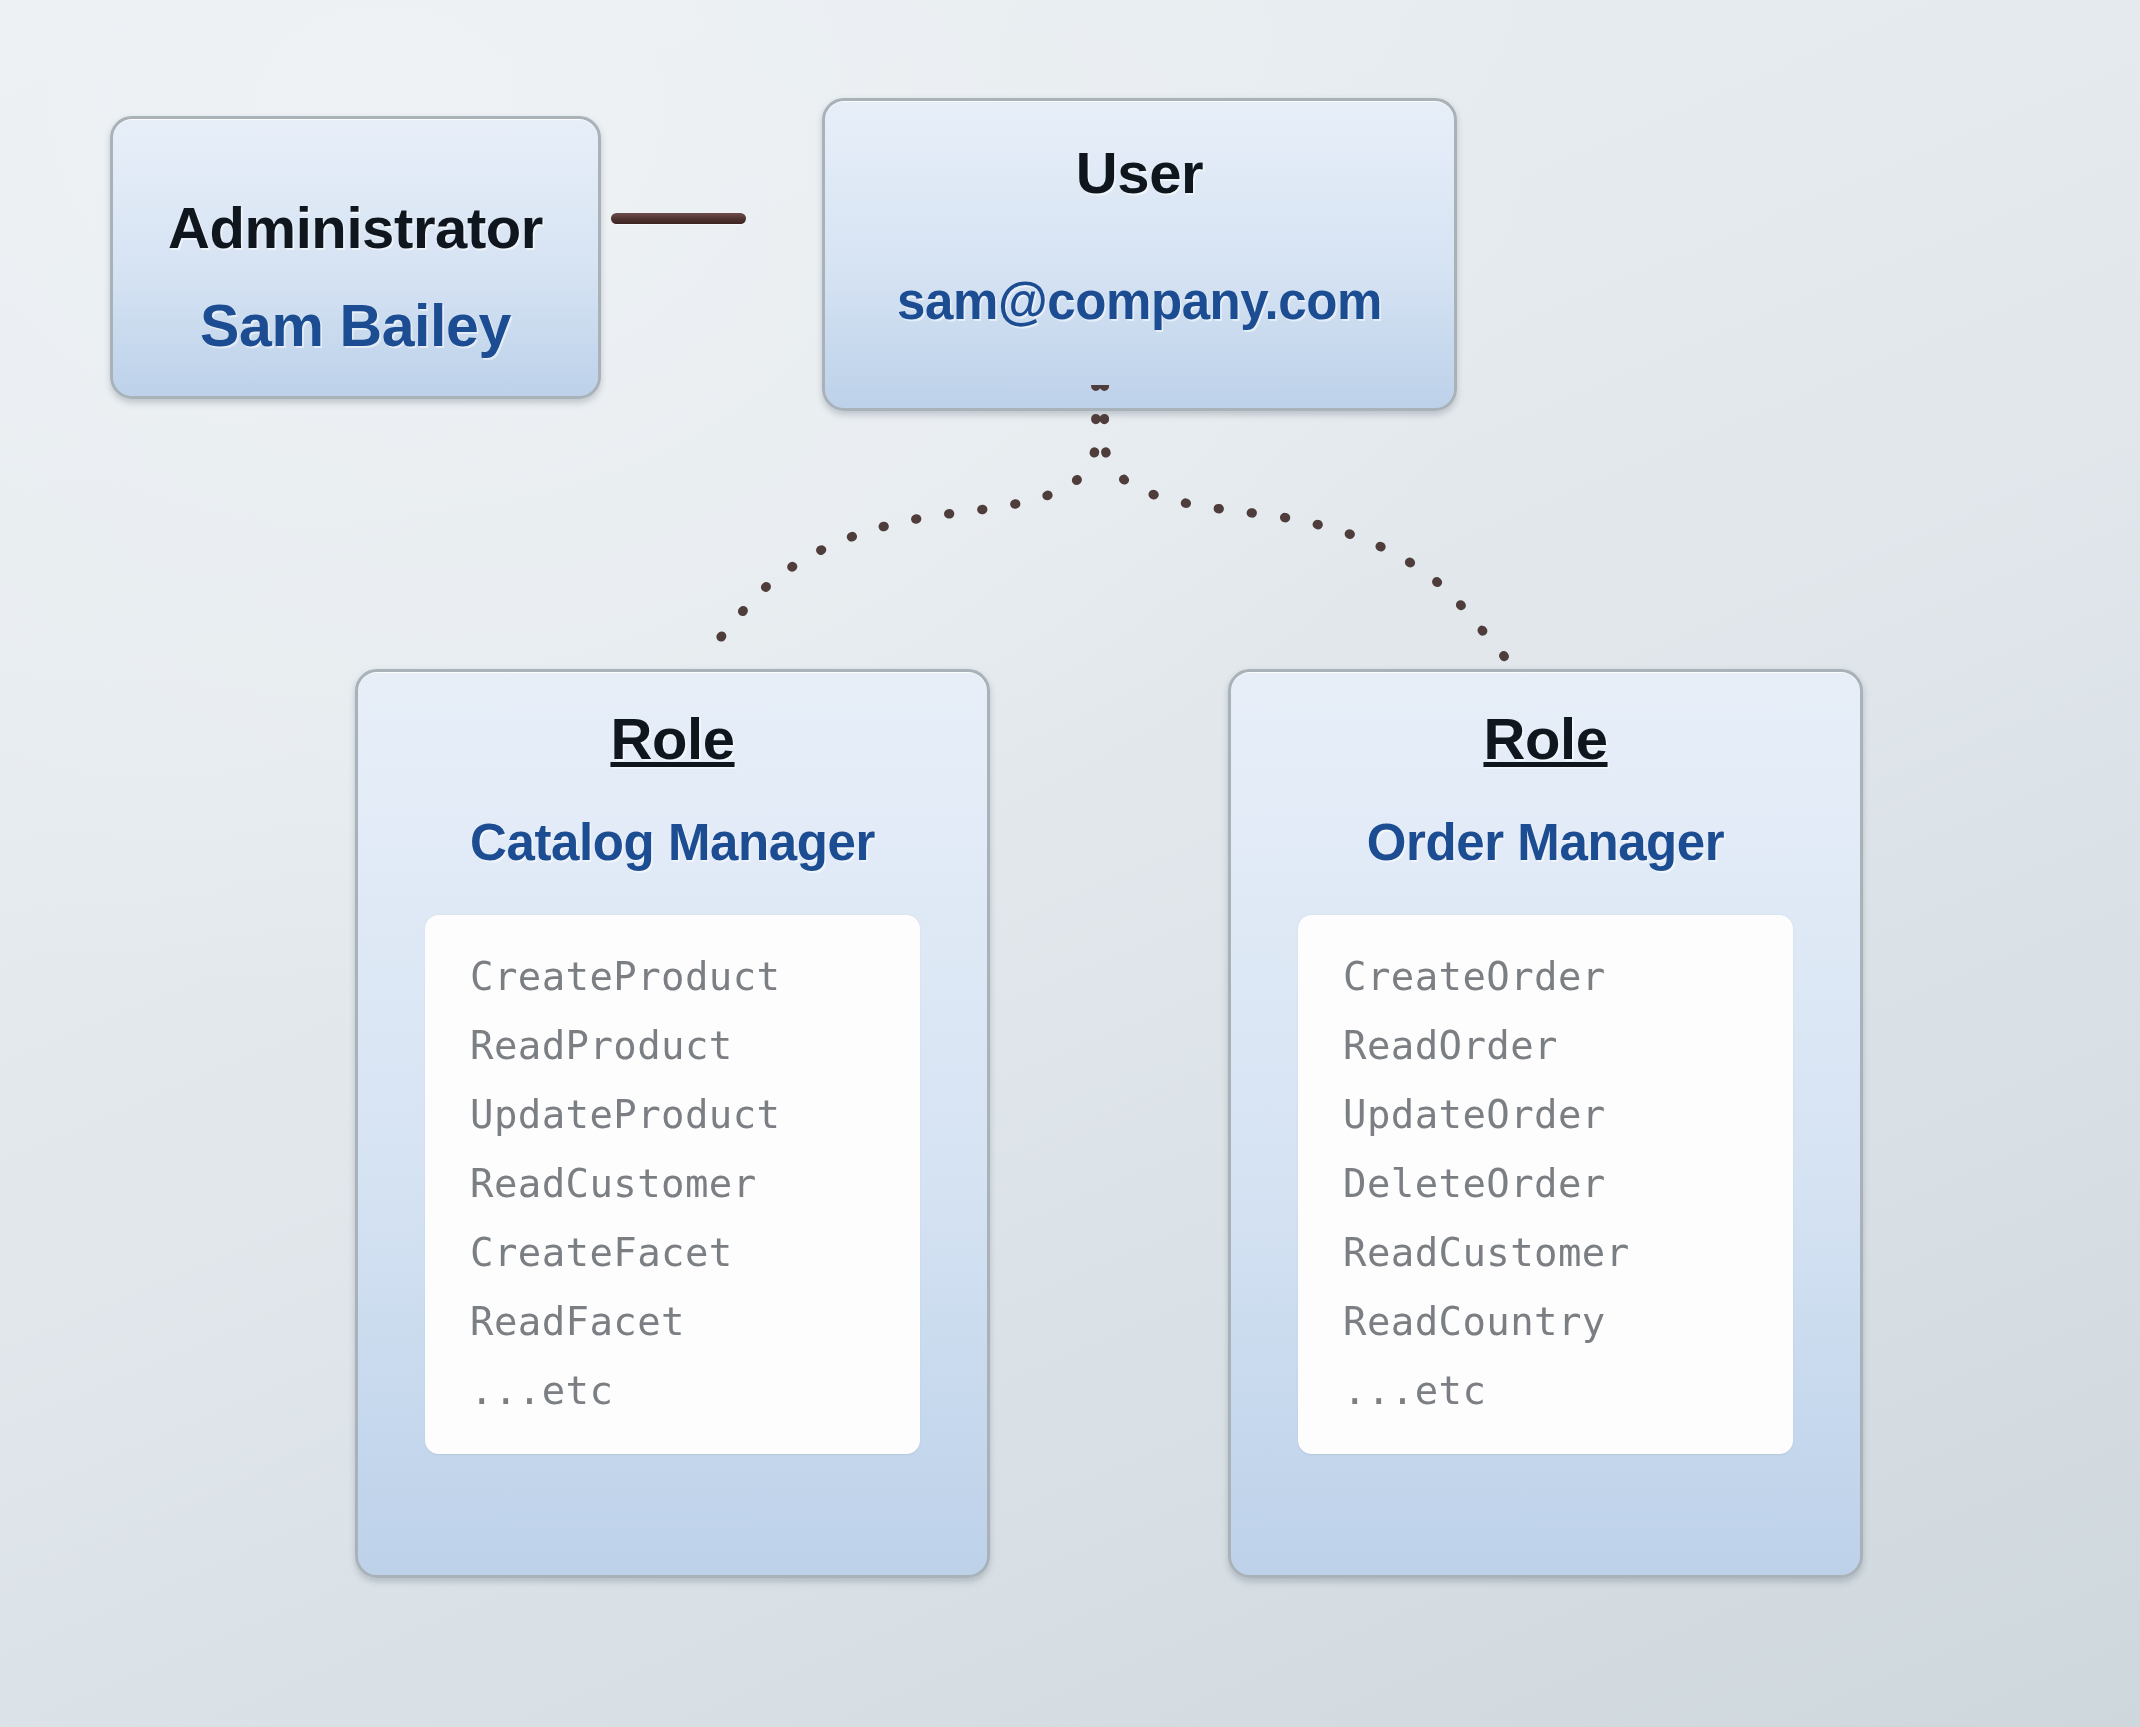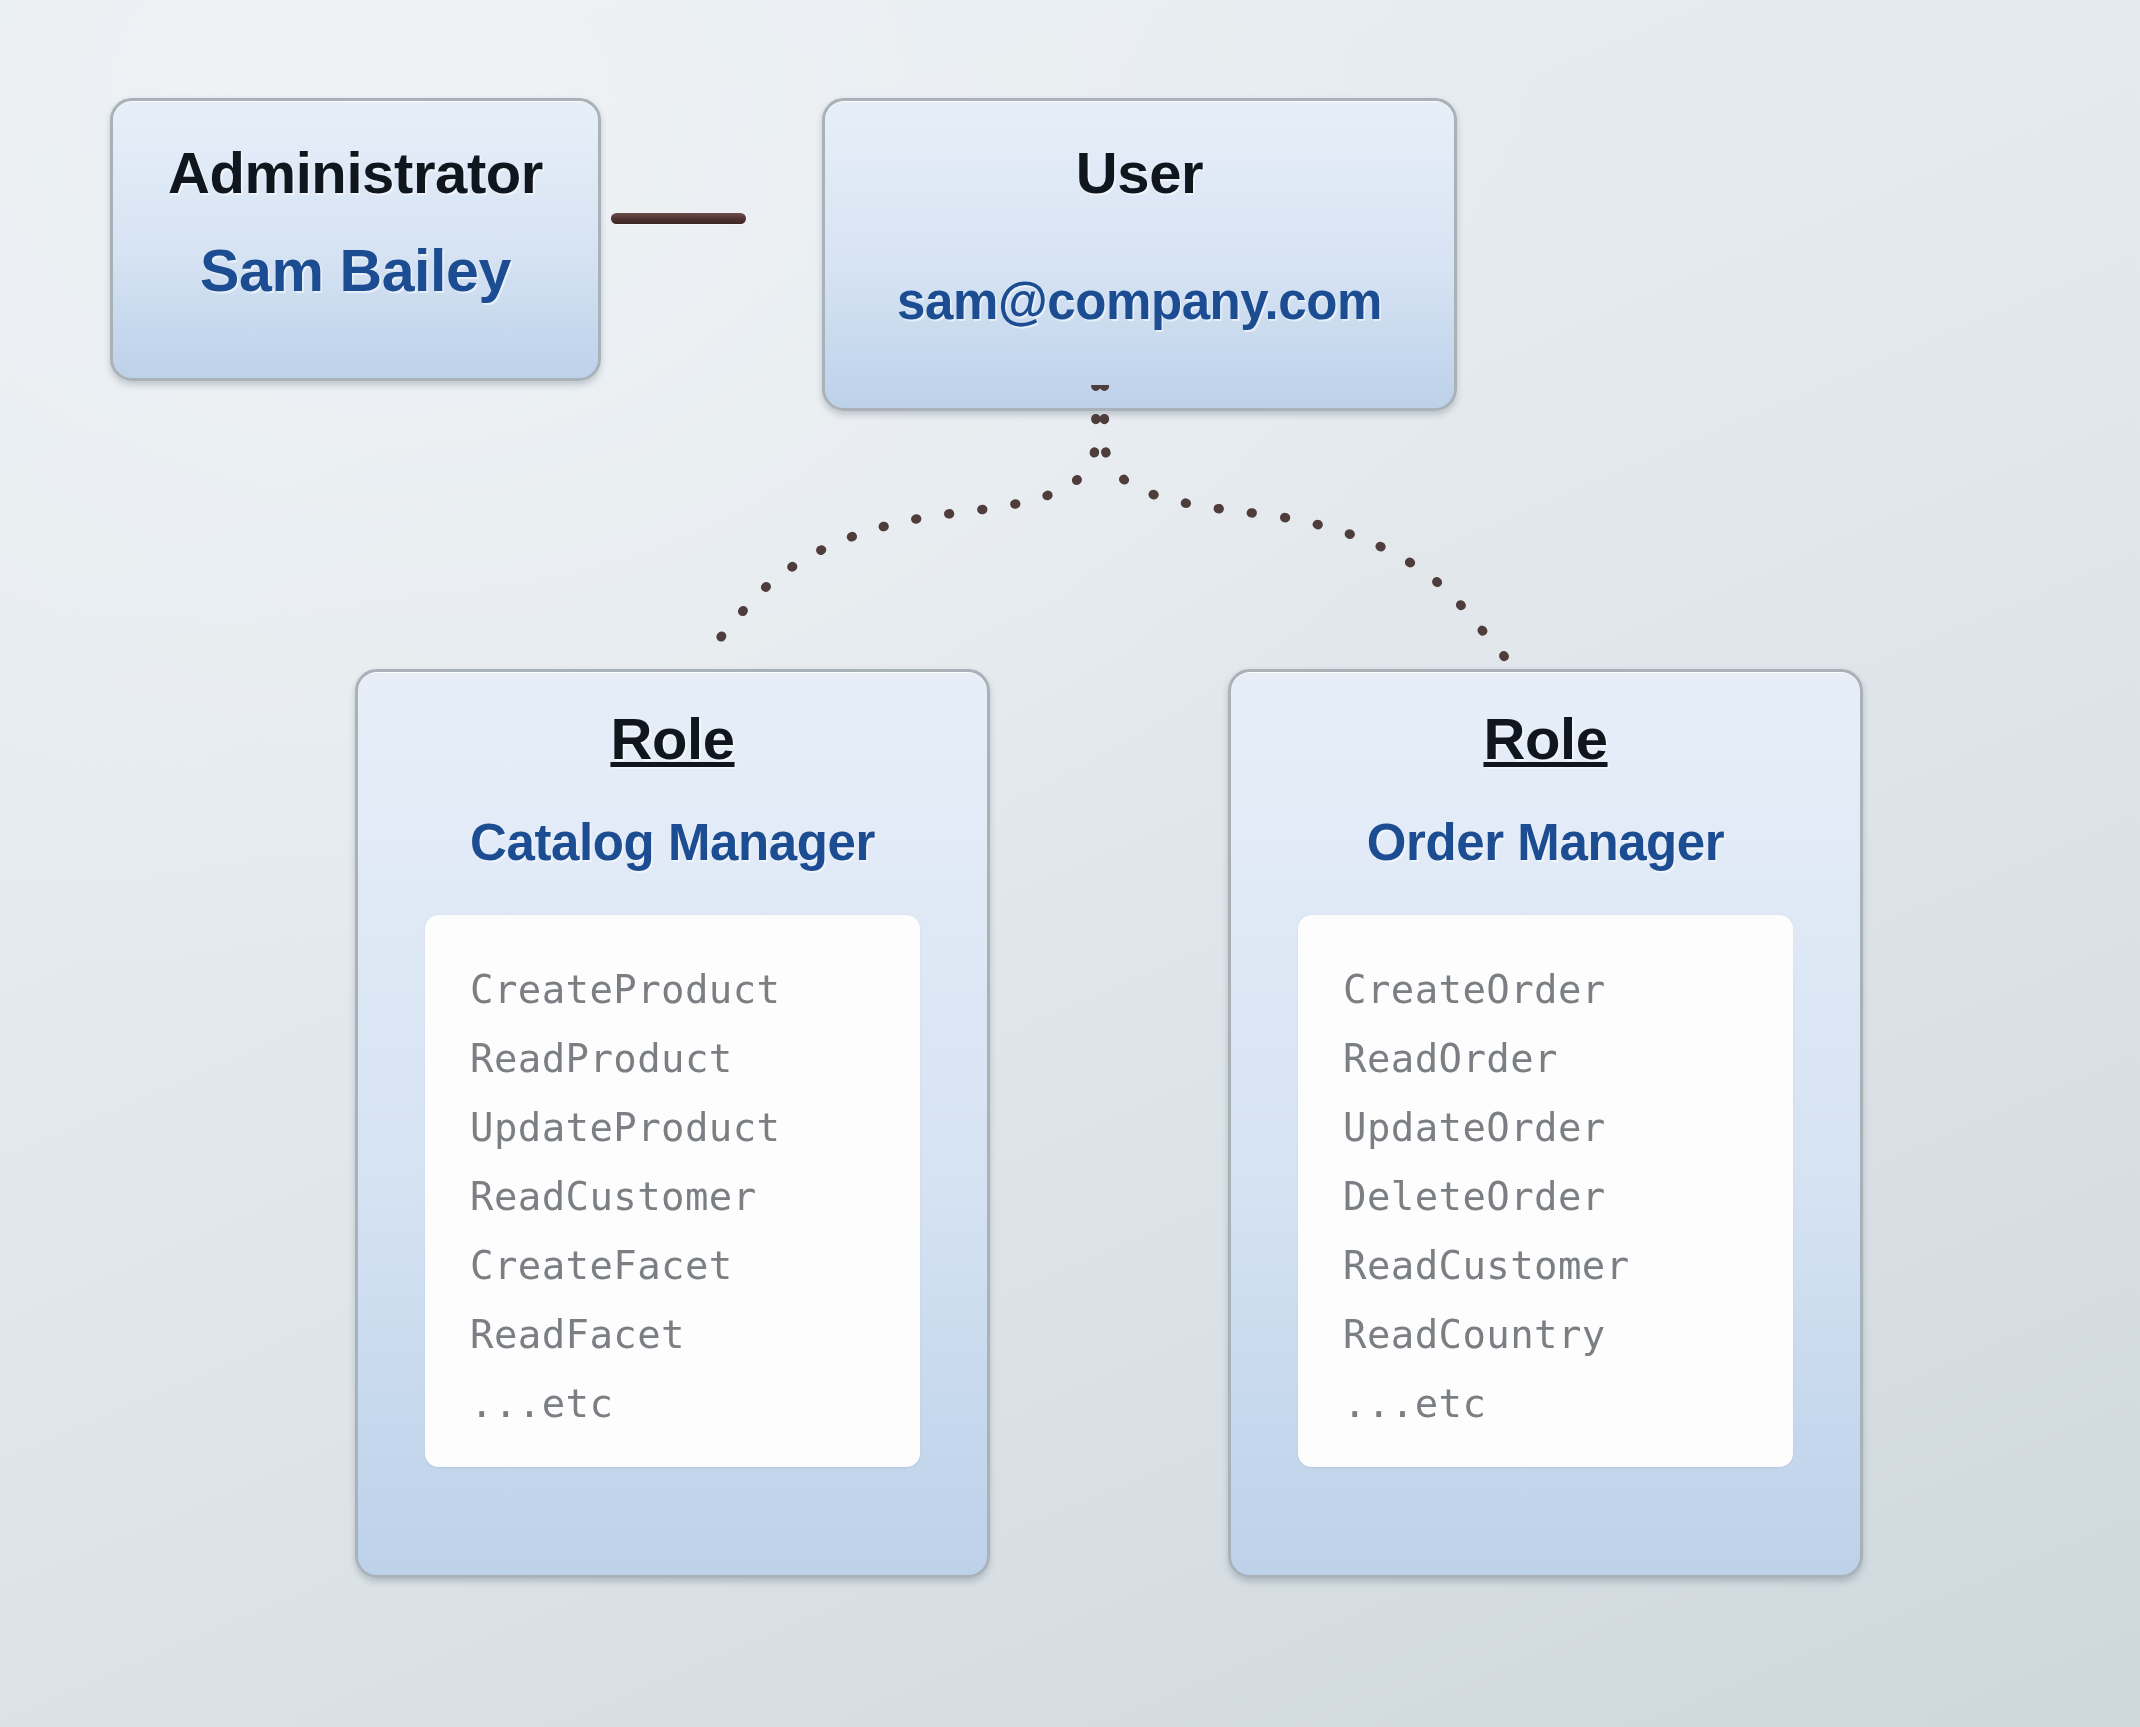--- a/index.html
+++ b/index.html
@@ -42,23 +42,24 @@
     color: #1c4c91;
     font-weight: bold;
     letter-spacing: -0.4px;
     text-shadow: 1.7px 1.7px 0 rgba(255,255,255,0.5);
     white-space: nowrap;
   }
 
   
   #admin-node {
     left: 110px;
-    top: 98px;
+    top: 116px;
     width: 491px;
     height: 283px;
+    justify-content: center;
   }
   #admin-node .node-type { font-size: 58px; margin-top: 38px; }
   #admin-node .node-value { font-size: 59px; margin-top: 31px; }
 
   
   #user-node {
     left: 822px;
     top: 98px;
     width: 635px;
     height: 313px;
@@ -100,21 +101,21 @@
   .role-node .node-type  { font-size: 58px; margin-top: 33px; text-decoration: underline; }
   .role-node .node-value { font-size: 51px; margin-top: 41px; }
 
   
   .perm-panel {
     margin-top: 43px;
     width: 495px;
     box-sizing: border-box;
     background: #fdfdfd;
     border-radius: 13.7px;
-    padding: 40px 0 29px 45px;
+    padding: 27px 0 29px 45px;
     box-shadow: 0 0.9px 1.7px rgba(60,75,90,0.10);
   }
   .perm-item {
     font-family: "DejaVu Sans Mono", "Liberation Mono", monospace;
     font-size: 39px;
     line-height: 69px;
     color: #7b7f83;
     letter-spacing: 0.4px;
     white-space: nowrap;
   }

